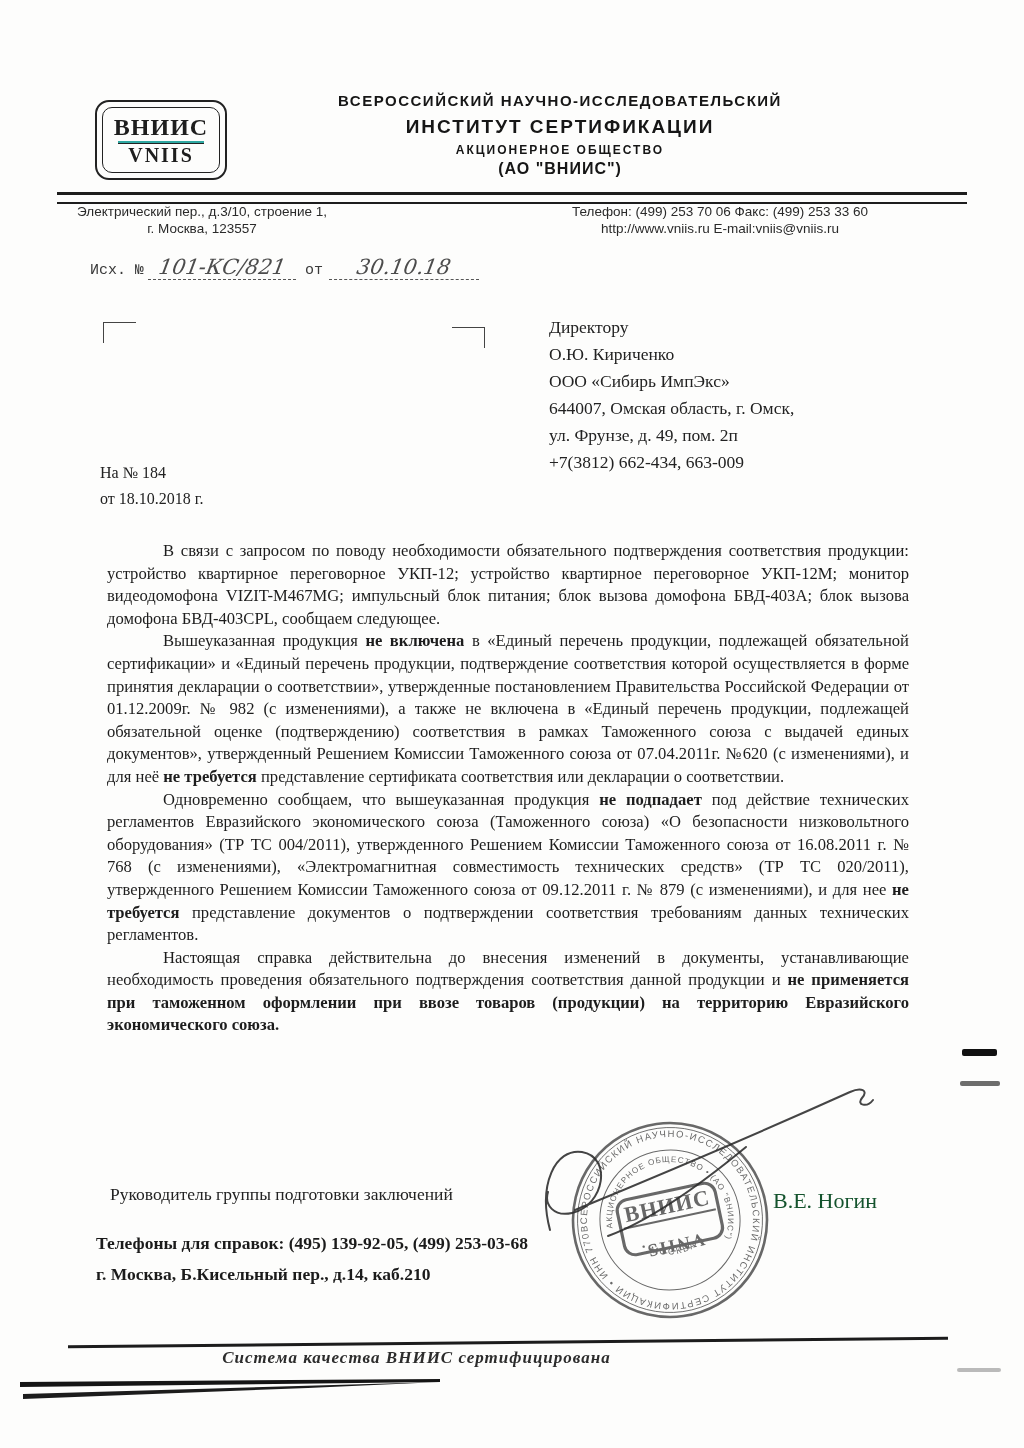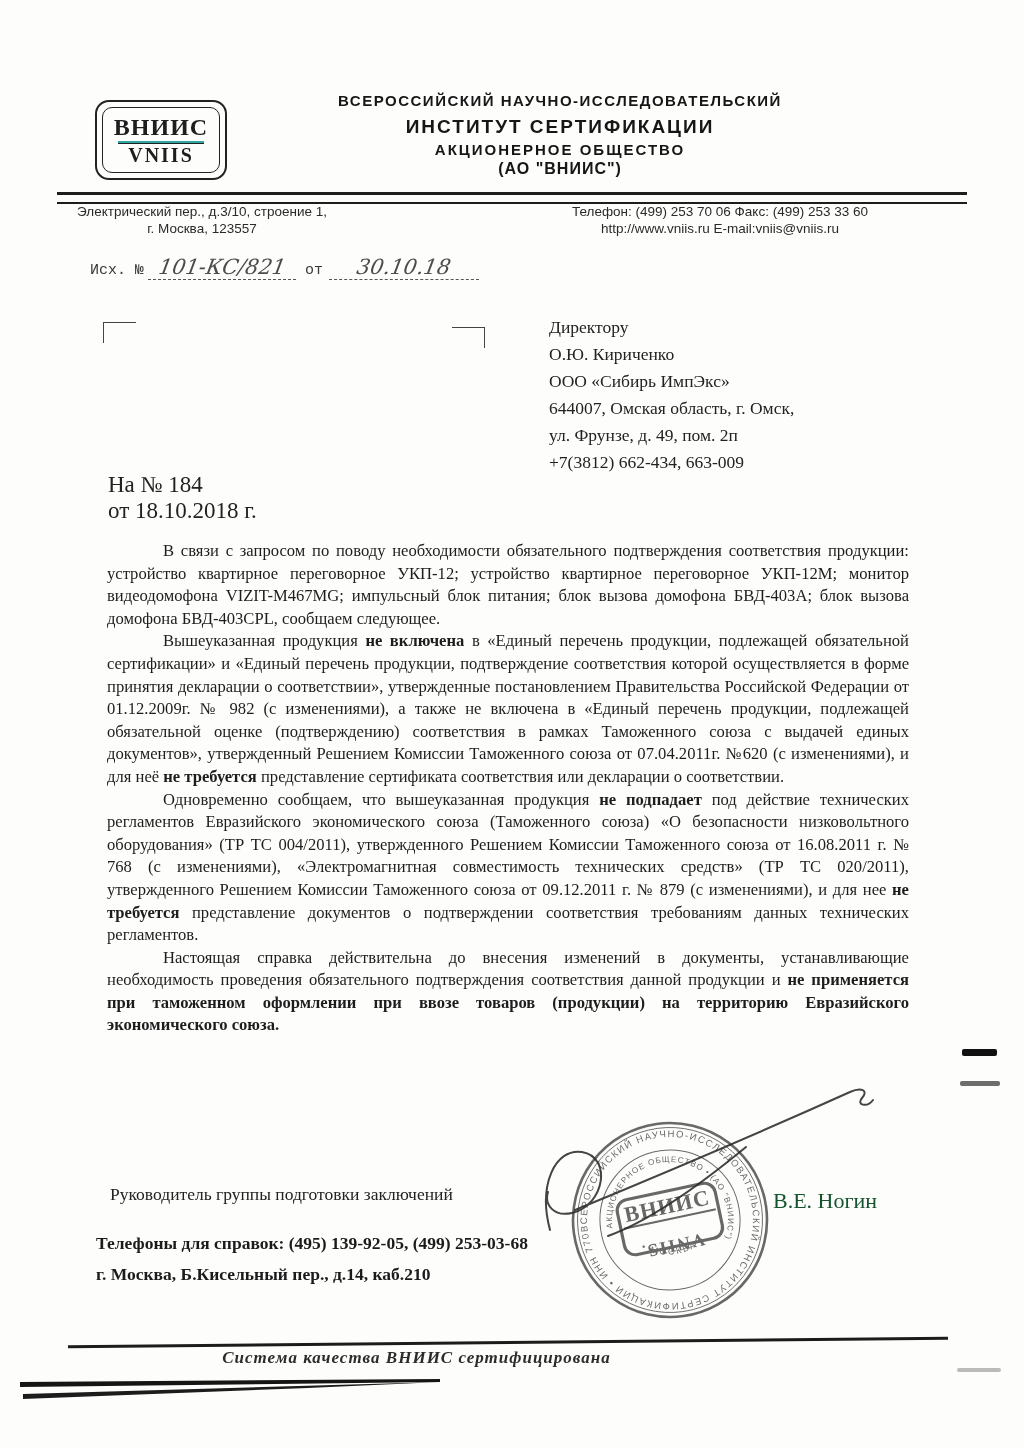--- a/index.html
+++ b/index.html
@@ -17,41 +17,41 @@
   .logo-inner{
     width:116px;height:64px;border:1px solid #222;border-radius:10px;
     display:flex;flex-direction:column;align-items:center;justify-content:center;
   }
   .logo-ru{font-family:"Liberation Serif",serif;font-weight:bold;font-size:24px;letter-spacing:1px;line-height:24px;}
   .logo-rule{width:86px;height:2px;background:#2fa8a2;margin:2px 0 1px 0;box-shadow:0 1px 0 #222;}
   .logo-en{font-family:"Liberation Serif",serif;font-weight:bold;font-size:20px;letter-spacing:2px;line-height:22px;}
   .org-titles{position:absolute;left:250px;top:88px;width:620px;text-align:center;font-family:"Liberation Sans",sans-serif;font-weight:bold;color:#161616;}
   .org-l1{font-size:15px;letter-spacing:1.5px;line-height:26px;}
   .org-l2{font-size:19px;letter-spacing:2px;line-height:26px;}
-  .org-l3{font-size:15px;letter-spacing:2px;line-height:16px;margin-top:2px;}
+  .org-l3{font-size:12px;letter-spacing:2px;line-height:16px;margin-top:2px;}
   .org-l4{font-size:16px;letter-spacing:1px;line-height:22px;}
   .rule-double{position:absolute;left:57px;top:192px;width:910px;height:7px;border-top:3px solid #1d1d1d;border-bottom:2px solid #1d1d1d;}
   .hdr-address{position:absolute;left:52px;top:203px;width:300px;text-align:center;font-family:"Liberation Sans",sans-serif;font-size:13.5px;line-height:17px;color:#2a2a2a;}
   .hdr-contacts{position:absolute;left:520px;top:203px;width:400px;text-align:center;font-family:"Liberation Sans",sans-serif;font-size:13.5px;line-height:17px;color:#2a2a2a;}
   
   .outgoing{position:absolute;left:90px;top:255px;width:460px;font-family:"Liberation Mono",monospace;font-size:15px;color:#3a3a3a;}
   .out-label{display:inline-block;}
   .hand{
     display:inline-block;font-family:"DejaVu Serif",serif;font-style:italic;
     font-size:21px;color:#4c4c4c;transform:skewX(-10deg);
   }
   .blank1{display:inline-block;width:148px;border-bottom:1.5px dashed #555;text-align:center;margin-left:4px;}
   .blank2{display:inline-block;width:150px;border-bottom:1.5px dashed #555;text-align:center;margin-left:6px;}
   
   .corner-left{position:absolute;left:103px;top:322px;width:32px;height:20px;border-left:1.5px solid #444;border-top:1.5px solid #444;}
   .corner-right{position:absolute;left:452px;top:327px;width:32px;height:20px;border-right:1.5px solid #444;border-top:1.5px solid #444;}
   
   .recipient{position:absolute;left:549px;top:314px;width:330px;font-size:17.5px;line-height:27px;color:#222;}
   
-  .in-reply{position:absolute;left:108px;top:460px;width:260px;font-size:23px;line-height:26px;color:#222;margin-top:12px;}
+  .in-reply{position:absolute;left:100px;top:460px;width:260px;font-size:16px;line-height:26px;color:#222;}
   
   .body-text{
     position:absolute;left:107px;top:540px;width:802px;
     font-size:16.6px;line-height:22.6px;text-align:justify;color:#1d1d1d;
   }
   .body-text p{margin:0;text-indent:56px;}
   .body-text .b{font-weight:bold;}
   
   .sign-position{position:absolute;left:110px;top:1184px;font-size:17.5px;color:#222;}
   .sign-name{position:absolute;left:773px;top:1188px;font-size:22px;color:#14532d;}

